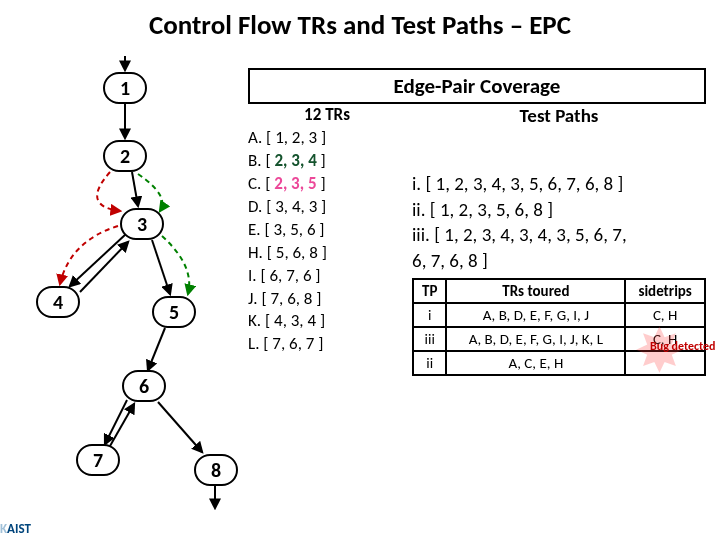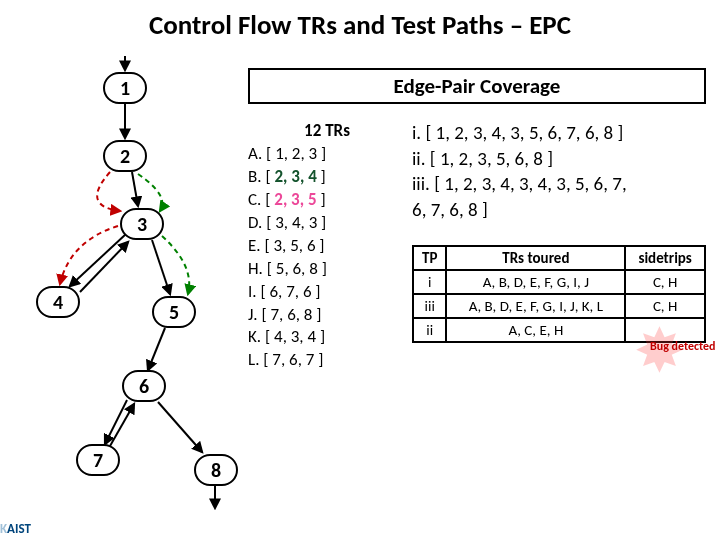--- a/index.html
+++ b/index.html
@@ -1,28 +1,28 @@
 <!DOCTYPE html>
 <html><head>
 <meta charset="utf-8">
 <style>
   * { box-sizing: border-box; margin: 0; padding: 0; }
   body { width: 720px; height: 540px; font-family: Calibri, Arial, sans-serif; background: #fff; position: relative; }
   .title { font-size: 27px; font-weight: bold; text-align: center; padding: 8px 0 4px; }
   .graph-area { position: absolute; left: 10px; top: 56px; width: 250px; height: 460px; }
   .node { position: absolute; width: 44px; height: 32px; border: 2px solid #000; border-radius: 18px; background: #fff; display: flex; align-items: center; justify-content: center; font-weight: bold; font-size: 20px; z-index: 2; }
   .right-area { position: absolute; left: 248px; top: 68px; width: 458px; }
-  .epc-title { border: 2px solid #000; padding: 3px 20px; font-size: 21px; font-weight: bold; text-align: center; margin-bottom: 16px; }
+  .epc-title { border: 2px solid #000; padding: 3px 20px; font-size: 21px; font-weight: bold; text-align: center; margin-bottom: 0; }
   .columns { display: flex; gap: 6px; }
   .left-col { width: 158px; font-size: 17px; line-height: 1.35; }
   .left-col .hdr { font-weight: bold; text-align: center; }
   .right-col { flex: 1; }
   .tp-hdr { font-weight: bold; text-align: center; font-size: 19px; }
-  .tp-list { font-size: 19px; line-height: 1.35; }
-  .tp-table { border-collapse: collapse; margin-top: 22px; font-size: 15px; width: 100%; }
+  .tp-list { font-size: 19px; line-height: 1.35; margin-top: 44px; }
+  .tp-table { border-collapse: collapse; margin-top: 4px; font-size: 15px; width: 100%; }
   .tp-table th, .tp-table td { border: 2px solid #000; padding: 2px 5px; text-align: center; vertical-align: middle; }
   .tp-table th { font-weight: bold; }
   .red { color: #14532d; font-weight: bold; }
   .svg-layer { position: absolute; top: 0; left: 0; pointer-events: none; z-index: 1; }
   .bug-star { position: absolute; font-size: 12px; font-weight: bold; color: #c00000; text-align: center; line-height: 1.05; z-index: 3; }
   .bug-star .bg { position: absolute; font-size: 56px; color: #ff3b3b; opacity: 0.25; left: -14px; top: -18px; z-index: -1; }
   .logo { position: absolute; bottom: 4px; left: 0; font-size: 13px; font-weight: bold; color: #00457c; }
   .logo .k { color: #a0c0d8; }
 </style>
 </head>
@@ -93,20 +93,21 @@
       <div>C. [ <span style="color:#ec4899;font-weight:bold">2, 3, 5</span> ]</div>
       <div>D. [ 3, 4, 3 ]</div>
       <div>E. [ 3, 5, 6 ]</div>
       <div>H. [ 5, 6, 8 ]</div>
       <div>I. [ 6, 7, 6 ]</div>
       <div>J. [ 7, 6, 8 ]</div>
       <div>K. [ 4, 3, 4 ]</div>
       <div>L. [ 7, 6, 7 ]</div>
     </div>
     <div class="right-col">
+      <div class="tp-hdr">Test Paths</div>
       <div class="tp-list">
         <div>i. [ 1, 2, 3, 4, 3, 5, 6, 7, 6, 8 ]</div>
         <div>ii. [ 1, 2, 3, 5, 6, 8 ]</div>
         <div>iii. [ 1, 2, 3, 4, 3, 4, 3, 5, 6, 7,</div>
         <div>       6, 7, 6, 8 ]</div>
       </div>
       <table class="tp-table">
         <tbody>
             <tr>
           <th>TP</th>

